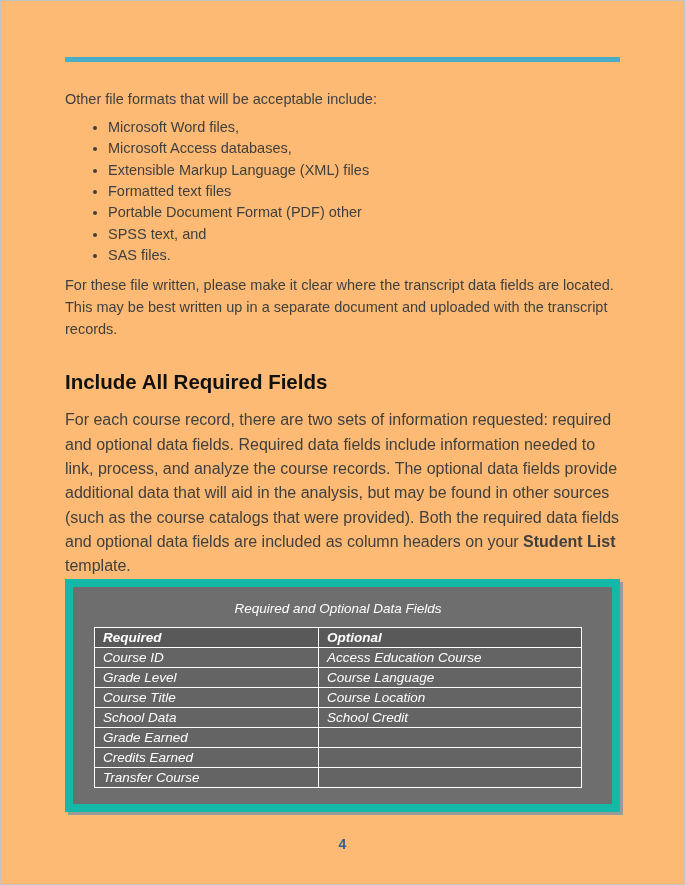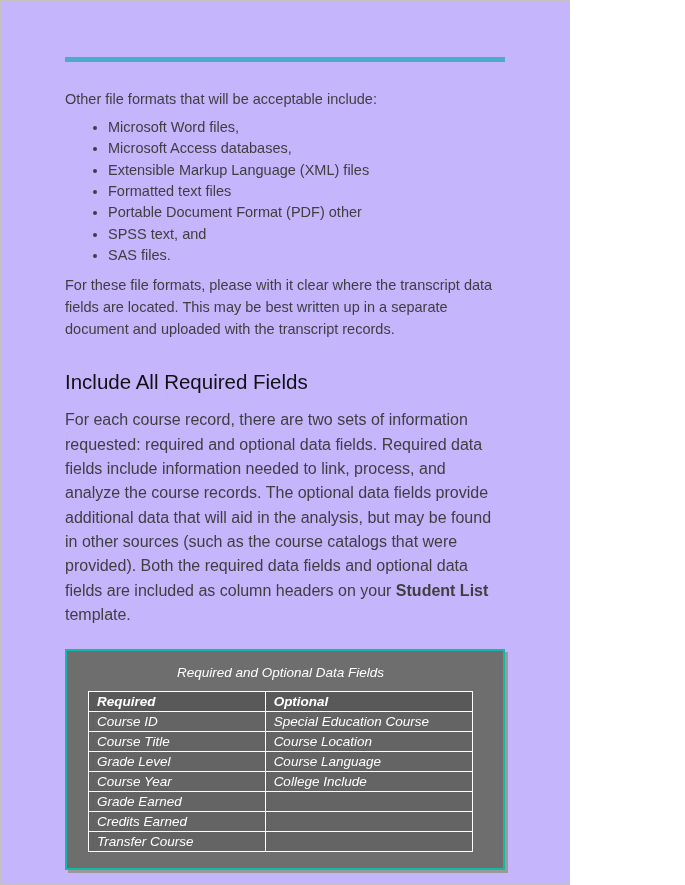--- a/index.html
+++ b/index.html
@@ -1,40 +1,39 @@
 <!DOCTYPE html>
 <html><head>
 <meta charset="utf-8">
 <style>
   * { margin:0; padding:0; box-sizing:border-box; }
   html, body { background:#ffffff; }
   .page {
-    width:570px; height:885px;
-    background:#c4b5fd;
+    width:685px; height:885px;
+    background:#fdba74;
     border:1px solid #c3c3c3;
     font-family:"Liberation Sans", sans-serif;
     color:#3f3f3f;
     position:relative;
     overflow:hidden;
   }
   .content { padding:0 64px; }
   .accent-rule { height:5px; background:#4BACC6; margin-top:56px; }
   .lead { margin-top:27px; font-size:14.5px; line-height:1.45; }
   ul.file-list { margin:7px 0 0 0; padding-left:43px; list-style:disc; }
   ul.file-list li { font-size:14.5px; line-height:1.47; }
   .para { margin-top:9px; font-size:14.5px; line-height:1.5; }
   .section-heading {
-    margin-top:30px; font-size:20.5px; font-weight:normal;
+    margin-top:30px; font-size:20.5px; font-weight:bold;
     color:#111111; font-family:"Liberation Sans", sans-serif;
   }
   .section-para { margin-top:14px; font-size:16px; line-height:1.52; }
   .tbl-panel {
-    margin-top:22px;
     background:#6e6e6e;
-    border:2px solid #14b8a6;
+    border:8px solid #14b8a6;
     box-shadow:3px 3px 0 #9a9a9a;
     padding:8px 30px 16px 21px;
   }
   .tbl-title {
     color:#ffffff; font-style:italic; font-size:13.5px;
     text-align:center; padding:6px 0 11px 0; font-weight:normal;
   }
   table.data { width:100%; border-collapse:collapse; table-layout:fixed; }
   table.data col.c1 { width:46%; }
   table.data col.c2 { width:54%; }
@@ -64,21 +63,21 @@
     <ul class="file-list">
         <li>Microsoft Word files,</li>
         <li>Microsoft Access databases,</li>
         <li>Extensible Markup Language (XML) files</li>
         <li>Formatted text files</li>
         <li>Portable Document Format (PDF) other</li>
         <li>SPSS text, and</li>
         <li>SAS files.</li>
       </ul>
 
-    <p class="para">For these file formats, please with it clear where the transcript data fields are located. This may be best written up in a separate document and uploaded with the transcript records.</p>
+    <p class="para">For these file written, please make it clear where the transcript data fields are located. This may be best written up in a separate document and uploaded with the transcript records.</p>
 
     <h1 class="section-heading">Include All Required Fields</h1>
 
     <p class="section-para"><span>For each course record, there are two sets of information requested: required and optional data fields.  Required data fields include information needed to link, process, and analyze the course records.  The optional data fields provide additional data that will aid in the analysis, but may be found in other sources (such as the course catalogs that were provided). Both the required data fields and optional data fields are included as column headers on your </span><b>Student List</b><span> template.</span></p>
 
     <div class="tbl-panel">
       <div class="tbl-title">Required and Optional Data Fields</div>
       <table class="data">
         <colgroup>
             <col class="c1">
@@ -86,33 +85,33 @@
           </colgroup>
         <thead>
           <tr>
             <th>Required</th>
             <th>Optional</th>
           </tr>
         </thead>
         <tbody>
             <tr>
             <td>Course ID</td>
-            <td>Special Education Course</td>
+            <td>Access Education Course</td>
+          </tr>
+            <tr>
+            <td>Grade Level</td>
+            <td>Course Language</td>
           </tr>
             <tr>
             <td>Course Title</td>
             <td>Course Location</td>
           </tr>
             <tr>
-            <td>Grade Level</td>
-            <td>Course Language</td>
-          </tr>
-            <tr>
-            <td>Course Year</td>
-            <td>College Include</td>
+            <td>School Data</td>
+            <td>School Credit</td>
           </tr>
             <tr>
             <td>Grade Earned</td>
             <td></td>
           </tr>
             <tr>
             <td>Credits Earned</td>
             <td></td>
           </tr>
             <tr>

